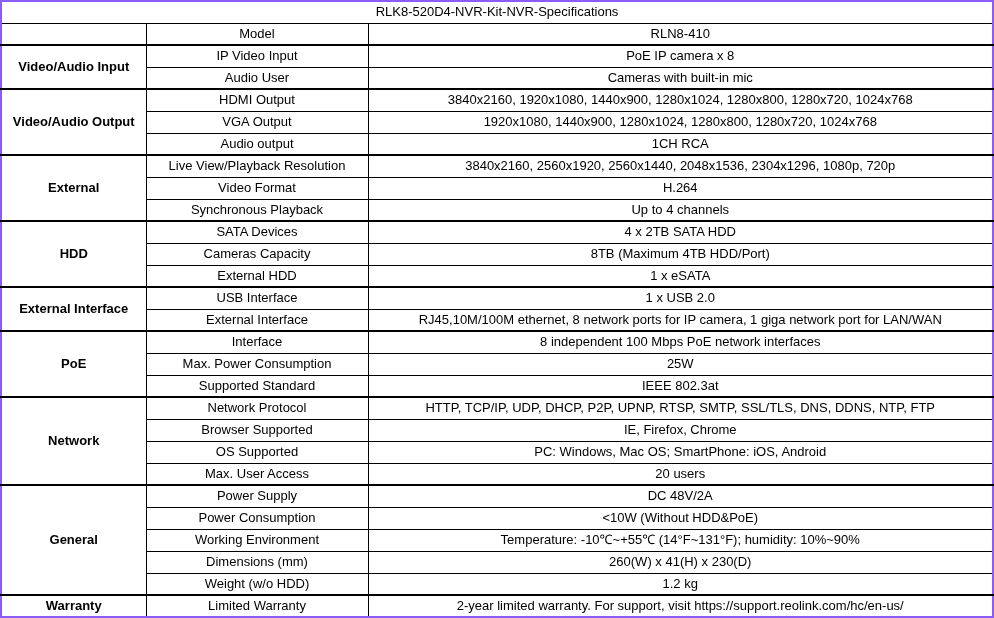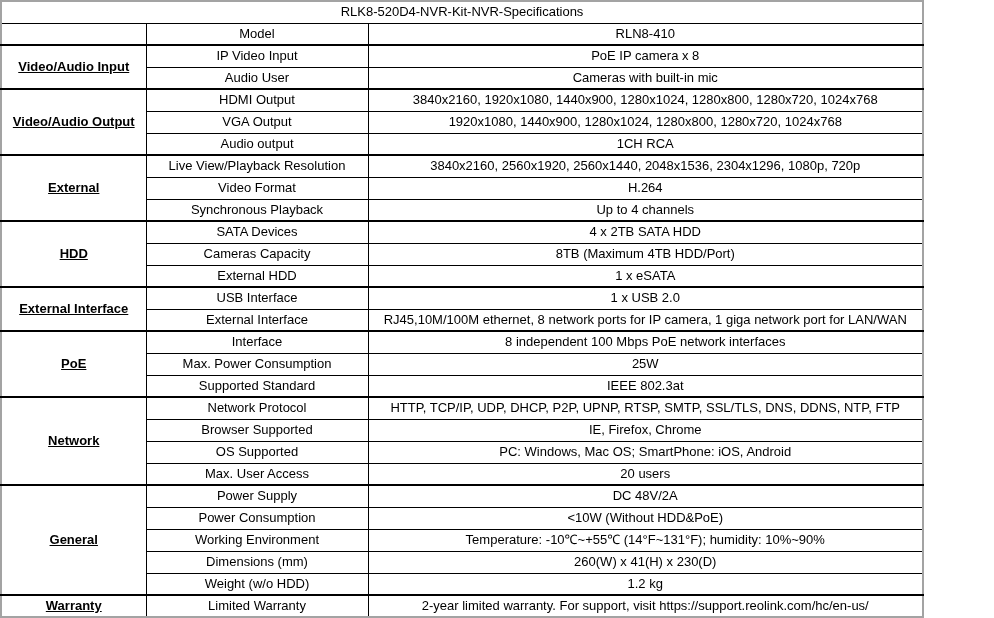--- a/index.html
+++ b/index.html
@@ -5,43 +5,43 @@
   * { box-sizing: border-box; }
   html, body { margin: 0; padding: 0; background: #ffffff; }
   body { font-family: "Liberation Sans", sans-serif; color: #000; }
   .page {
     width: 994px;
     height: 618px;
     background: #fff;
     overflow: hidden;
   }
   table.spec {
-    width: 924px;
+    width: 994px;
     height: 618px;
     border-collapse: collapse;
     table-layout: fixed;
-    border: 2px solid #a3a3a3;
+    border: 2px solid #8b5cf6;
   }
   col.c-cat   { width: 145px; }
   col.c-label { width: 222px; }
   col.c-value { width: auto; }
   td {
     border: 1px solid #000;
     height: 22px;
     padding: 0 5px;
     font-size: 13px;
     line-height: 1.1;
     text-align: center;
     vertical-align: middle;
     overflow: hidden;
     white-space: nowrap;
   }
   tr.sec > td { border-top: 2px solid #000; }
   td.title-cell { font-size: 13px; font-weight: normal; }
-  td.cat { font-weight: bold; text-decoration: underline; }
+  td.cat { font-weight: bold; }
   td.hdr { font-weight: normal; }
 </style>
 </head>
 <body>
 
 <div class="page">
   <table class="spec">
     <colgroup>
       <col class="c-cat">
         <col class="c-label">

